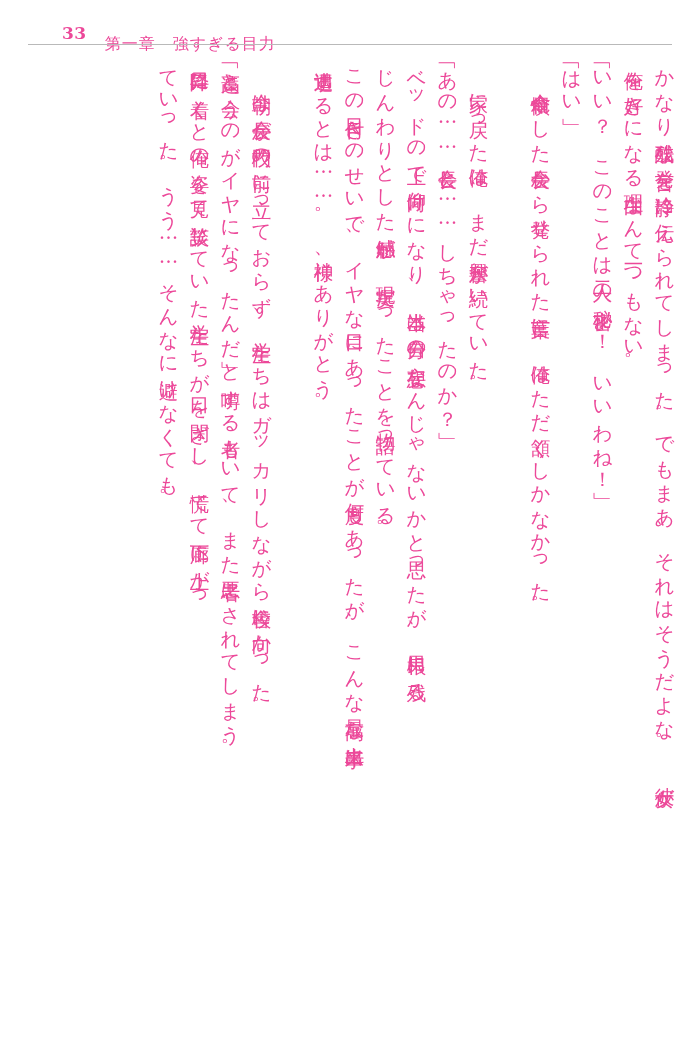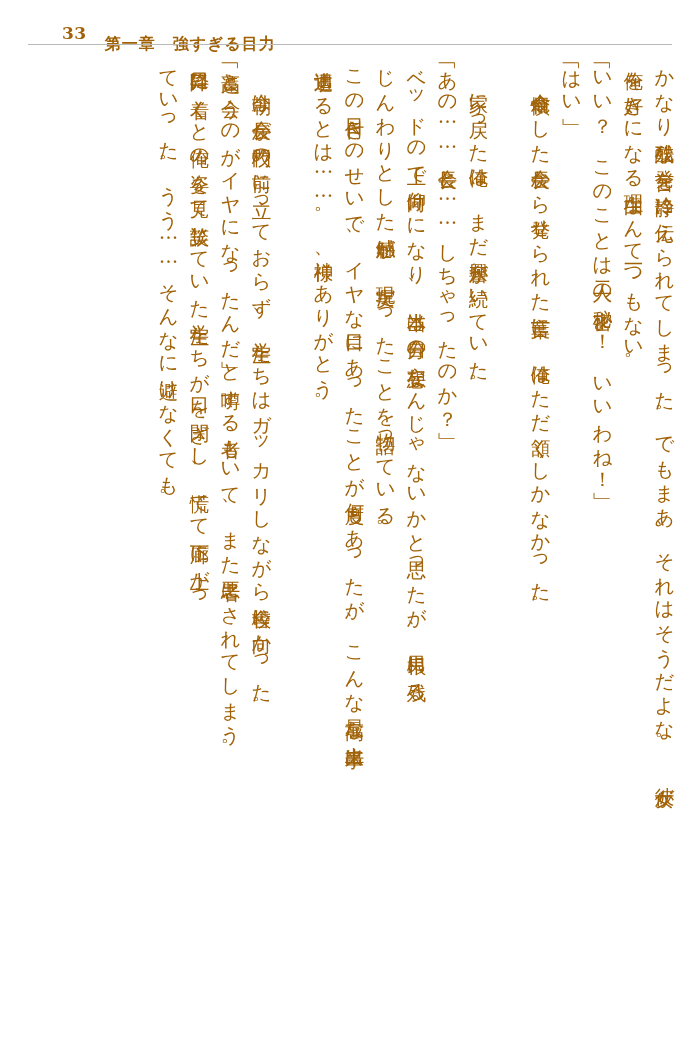--- a/index.html
+++ b/index.html
@@ -7,21 +7,21 @@
     padding: 0;
     background: #ffffff;
   }
   .page {
     position: relative;
     width: 700px;
     height: 1050px;
     background: #ffffff;
     overflow: hidden;
     font-family: "DejaVu Serif", "Liberation Serif", serif;
-    color: #a16207;
+    color: #ec4899;
   }
 
   
   .header {
     position: absolute;
     top: 16px;
     left: 0;
     width: 100%;
     height: 34px;
     display: flex;
@@ -30,21 +30,21 @@
     padding-left: 62px;
     box-sizing: border-box;
   }
   .page-number {
     font-size: 17px;
     font-weight: 700;
     letter-spacing: 0.5px;
   }
   .chapter-title {
     font-size: 16px;
-    font-weight: 700;
+    font-weight: 400;
     letter-spacing: 1px;
     margin-top: 22px;
   }
   .header-rule {
     position: absolute;
     top: 44px;
     left: 28px;
     right: 28px;
     height: 1px;
     background: #b9b9b9;

